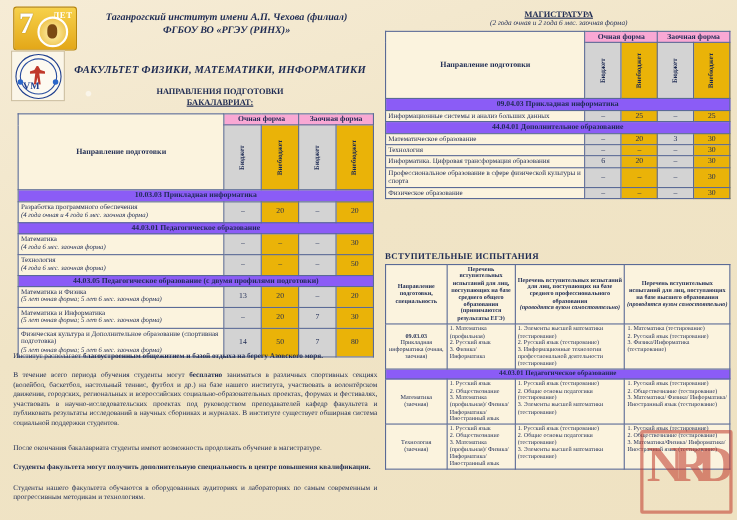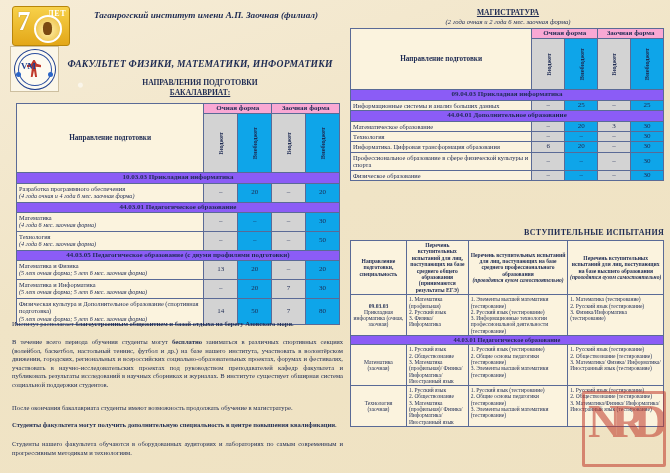--- a/index.html
+++ b/index.html
@@ -56,21 +56,21 @@
   }
   .logoFac .ring2{
     position:absolute;left:7px;top:6px;width:32px;height:31px;border-radius:50%;
     border:1px solid #2b4fa0;
   }
   .logoFac .red{
     position:absolute;left:16px;top:13px;width:14px;height:17px;background:#c0392b;
     clip-path:polygon(45% 0,55% 0,70% 22%,100% 30%,100% 42%,62% 40%,72% 100%,58% 100%,50% 62%,40% 100%,27% 100%,36% 40%,0 42%,0 30%,30% 22%);
   }
   .logoFac .vm{
-    position:absolute;left:10px;bottom:20px;font-size:9px;font-weight:bold;color:#1f3f8f;
+    position:absolute;left:10px;bottom:8px;font-size:9px;font-weight:bold;color:#1f3f8f;
     font-family:"Liberation Serif",serif;
   }
   .logoFac .dot1,.logoFac .dot2{position:absolute;width:5px;height:5px;border-radius:50%;background:#2b66c9;}
   .logoFac .dot1{left:5px;top:25px;}
   .logoFac .dot2{right:5px;top:25px;}
 
   .inst{
     position:absolute;left:72px;top:10px;width:268px;text-align:center;
     font-style:italic;font-weight:bold;font-size:9.2px;line-height:11.5px;
   }
@@ -92,21 +92,21 @@
   }
   .tbl td,.tbl th{border:0.8px solid #5a6a96;padding:1px 2px;vertical-align:middle;}
   .hdr-main{font-weight:bold;text-align:center;font-size:7.2px;background:#fbf3de;}
   .hdr-form{font-weight:bold;text-align:center;font-size:7px;background:#f9a8d4;}
   .vert{
     writing-mode:vertical-rl;transform:rotate(180deg);
     font-weight:bold;font-size:6.4px;text-align:center;white-space:nowrap;
     margin:0 auto;
   }
   .budget{background:#d3d3d3;}
-  .nonbudget{background:#0ea5e9;}
+  .nonbudget{background:#eab308;}
   .sect{
     font-weight:bold;text-align:center;font-size:7px;background:#8b5cf6;padding:1.5px 2px;
   }
   .prog{font-size:6.4px;}
   .prog i{font-size:6.1px;}
   .num{text-align:center;font-size:7px;}
 
   .tbl-bak{position:absolute;left:16px;top:103px;width:324px;}
   .tbl-bak col.c1{width:188px;}
   .tbl-bak col.c2,.tbl-bak col.c3,.tbl-bak col.c4,.tbl-bak col.c5{width:34px;}
@@ -129,21 +129,21 @@
   }
   .mag-sub{
     position:absolute;left:350px;top:18px;width:316px;text-align:center;
     font-style:italic;font-size:6.6px;
   }
   .tbl-mag{position:absolute;left:350px;top:28px;width:314px;}
   .tbl-mag col.c1{width:182px;}
   .tbl-mag col.c2,.tbl-mag col.c3,.tbl-mag col.c4,.tbl-mag col.c5{width:33px;}
 
   .exam-title{
-    position:absolute;left:350px;top:228px;width:314px;text-align:right;
+    position:absolute;left:350px;top:228px;width:314px;text-align:left;
     font-weight:bold;font-size:8px;letter-spacing:.3px;
   }
   .tbl-exam{position:absolute;left:350px;top:240px;width:314px;}
   .tbl-exam col.e1{width:56px;}
   .tbl-exam col.e2{width:62px;}
   .tbl-exam col.e3{width:100px;}
   .tbl-exam col.e4{width:96px;}
   .tbl-exam th{font-weight:bold;text-align:center;font-size:5.6px;line-height:6.4px;padding:1px;}
   .tbl-exam td{font-size:5.5px;line-height:6.3px;padding:1px 2px;vertical-align:top;}
   .tbl-exam td.spec{text-align:center;vertical-align:middle;font-size:5.6px;}
@@ -182,21 +182,22 @@
     <div class="logoFac">
       <span class="ring"></span>
       <span class="ring2"></span>
       <span class="red"></span>
       <span class="dot1"></span>
       <span class="dot2"></span>
       <span class="vm">VM</span>
     </div>
 
     <div class="inst">
-      <div>Таганрогский институт имени А.П. Заочная (филиал)</div>
+      <div>Таганрогский институт имени А.П. Чехова (филиал)</div>
+      <div>ФГБОУ ВО «РГЭУ (РИНХ)»</div>
     </div>
 
     <div class="fac">ФАКУЛЬТЕТ ФИЗИКИ, МАТЕМАТИКИ, ИНФОРМАТИКИ</div>
 
     <div class="napr">
       <div>НАПРАВЛЕНИЯ ПОДГОТОВКИ</div>
       <div class="u">БАКАЛАВРИАТ:</div>
     </div>
 
     <table class="tbl tbl-bak">

